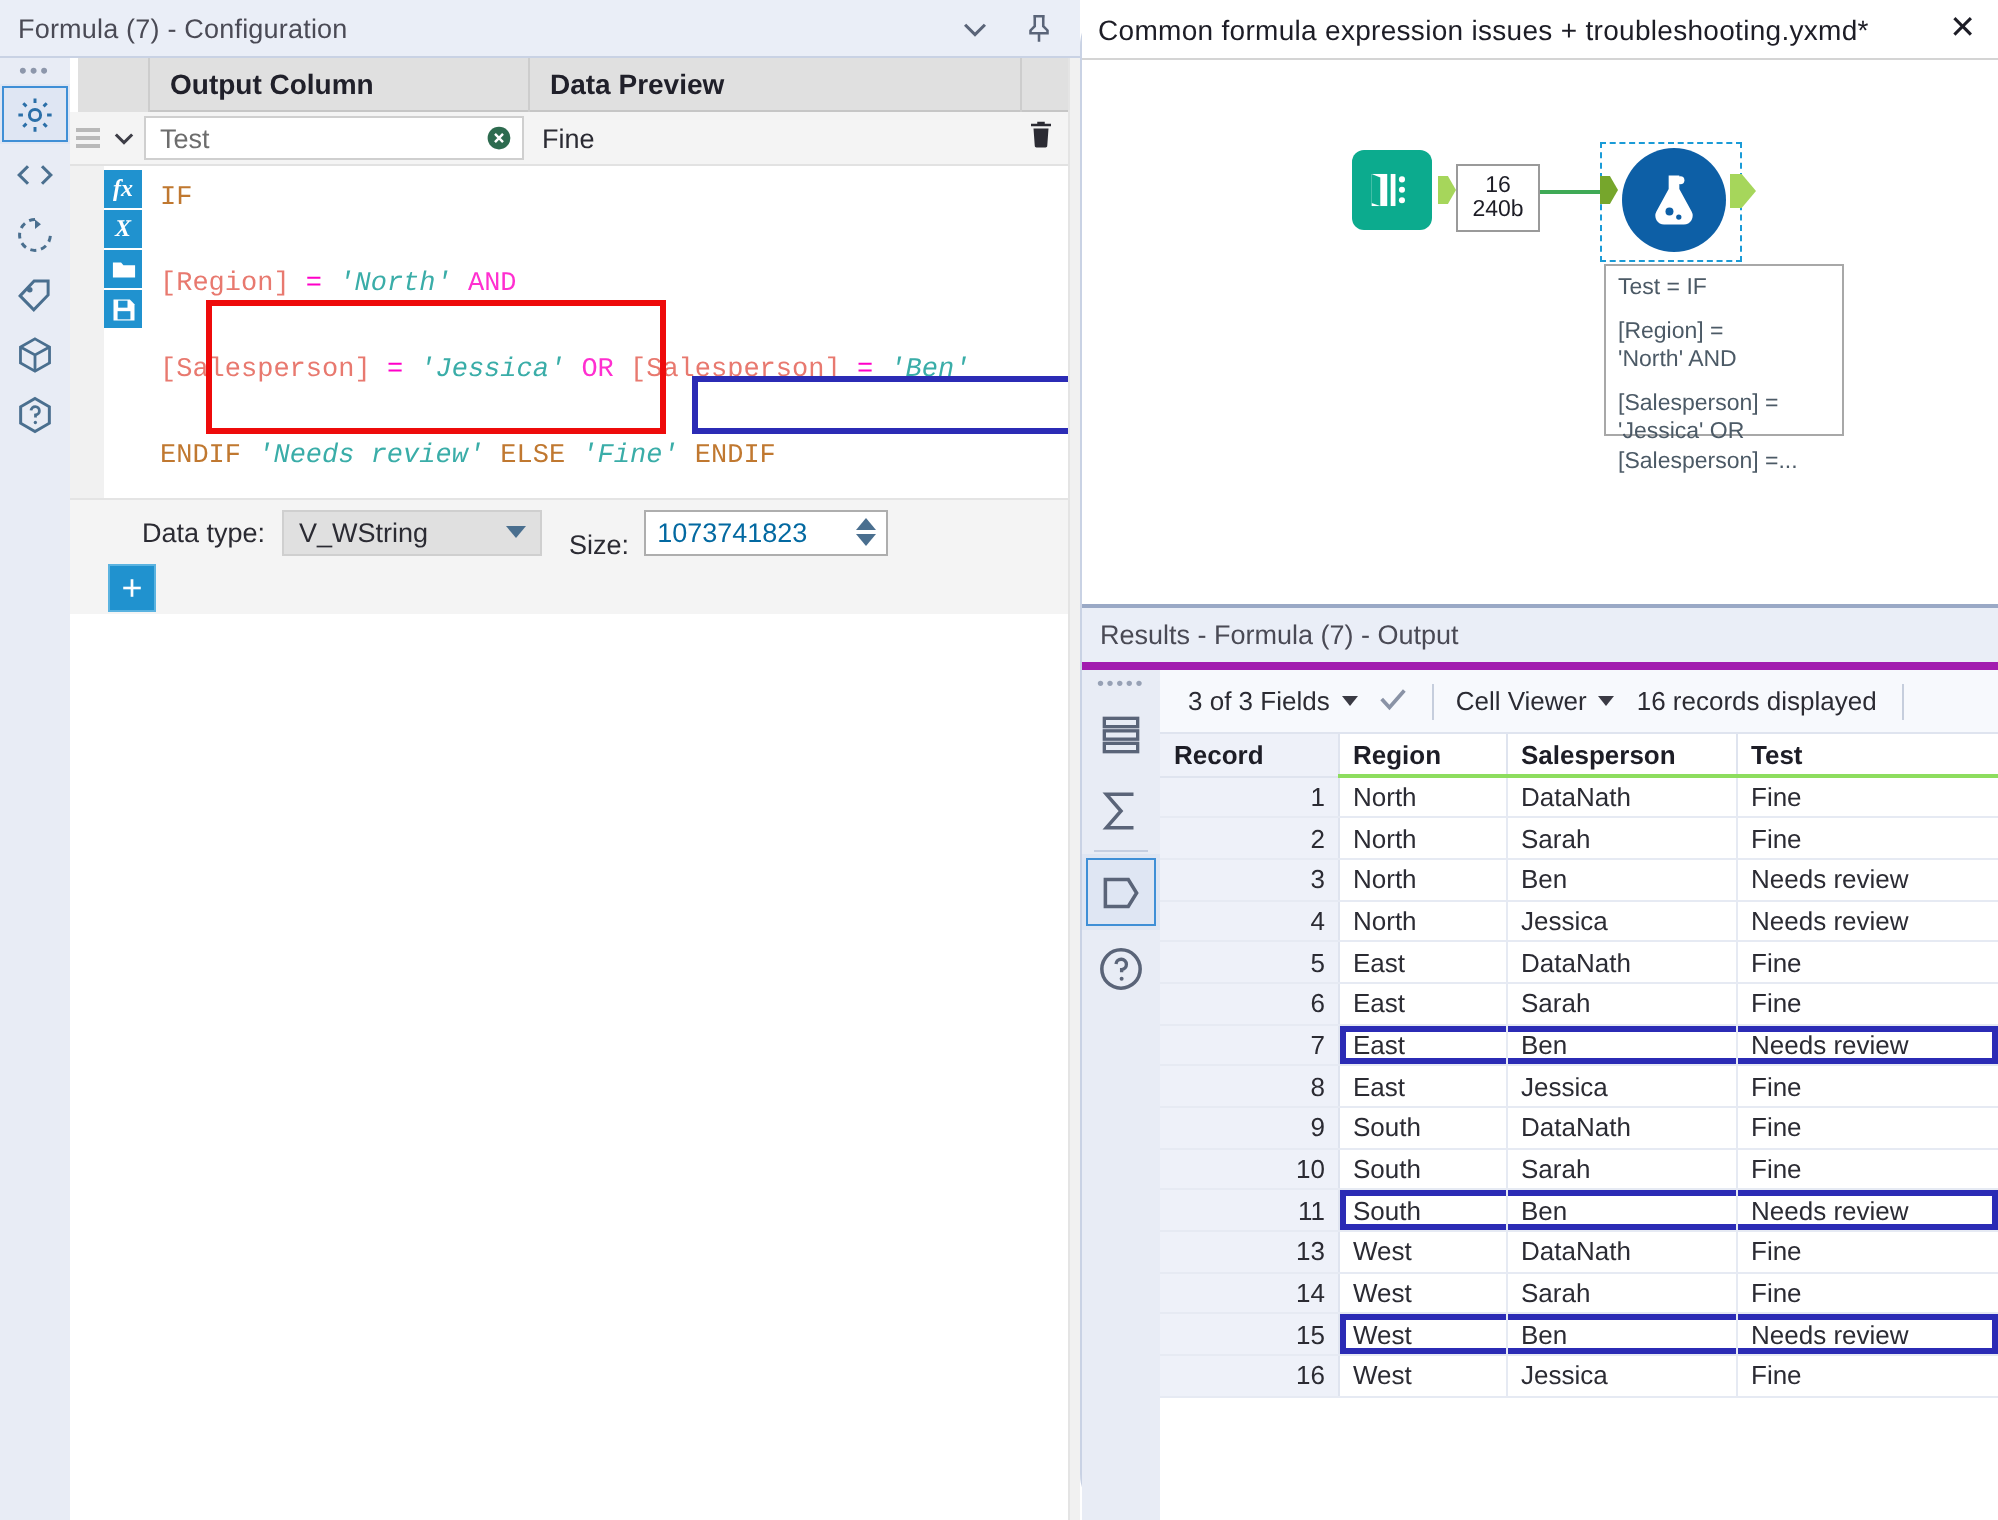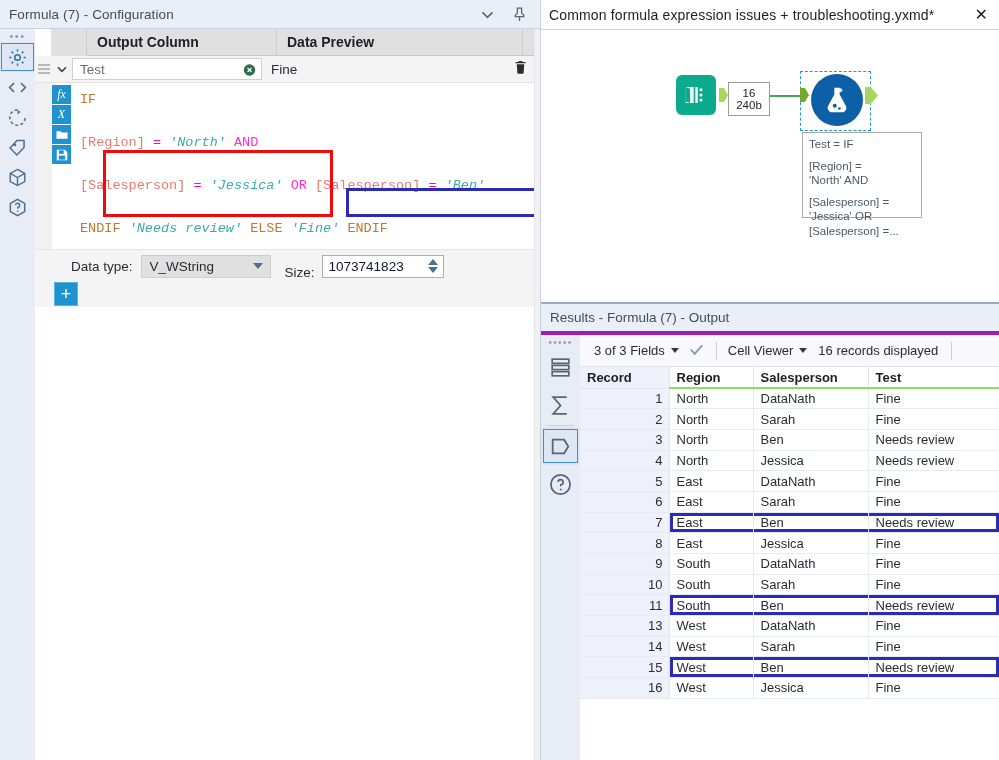--- a/index.html
+++ b/index.html
@@ -53,21 +53,21 @@
   }
 
   
   #config-body {
     position: absolute; left: 35px; top: 29px; width: 505px; height: 731px;
     background: #ffffff;
   }
 
   
   #grid-header {
-    position: absolute; left: 16px; top: 0; width: 505px; height: 27px;
+    position: absolute; left: 4px; top: 0; width: 505px; height: 27px;
     background: #e0e0e0; border-bottom: 1px solid #c6c6c6;
     display: flex; align-items: center;
   }
   .gh-spacer { width: 36px; height: 27px; background: #e0e0e0; border-right: 1px solid #cdcdcd;}
   .gh-cell {
     font-size: 14px; font-weight: bold; color: #20202a;
     padding-left: 10px; height: 27px; line-height: 27px;
     border-right: 1px solid #cdcdcd;
   }
   #gh-output { width: 190px; }
@@ -115,21 +115,21 @@
     background: #ffffff; display: flex;
   }
   #fa-gutter { width: 17px; background: #f1f1f1; height: 166px; }
   #fa-buttons { width: 19px; padding-top: 2px; }
   .fbtn {
     width: 19px; height: 19px; background: #2092cf; margin-bottom: 1px;
     display:flex; align-items:center; justify-content:center; cursor:pointer;
   }
   .fbtn svg { width: 14px; height: 14px; }
   .fbtn .glyph {
-    color: #ffffff; font-size: 12px; font-weight: normal;
+    color: #ffffff; font-size: 12px; font-weight: bold;
     font-family: "Liberation Serif", serif; font-style: italic;
   }
   #formula-text {
     flex: 1; padding: 6px 0 0 9px;
     font-family: "Liberation Mono", monospace; font-size: 13.5px;
     position: relative; line-height: 1;
   }
   .fline { height: 21px; line-height: 21px; white-space: nowrap; }
   .fline.gap { height: 22px; }
   .tok-kw   { color: #c07830; }
@@ -160,21 +160,21 @@
   #dt-caret {
     position:absolute; right: 7px; top: 50%; transform: translateY(-50%);
     width: 0; height: 0; border-left: 5px solid transparent;
     border-right: 5px solid transparent; border-top: 6px solid #4a6f8f;
   }
   #dt-size-label { margin-left: 14px; font-size: 13.5px; color: #2b2b33; margin-top: 12px; }
   #dt-size-wrap {
     margin-left: 7px; width: 122px; height: 23px; background: #fff;
     border: 1px solid #aeaeae; display:flex; align-items:center; position:relative;
   }
-  #dt-size-val { font-size: 13.5px; color: #0f172a; padding-left: 6px; }
+  #dt-size-val { font-size: 13.5px; color: #0369a1; padding-left: 6px; }
   #dt-spin {
     position:absolute; right: 2px; top: 2px; width: 16px; height: 17px;
     display:flex; flex-direction: column; align-items:center; justify-content:space-around;
     cursor: pointer;
   }
   .spin-up, .spin-dn { width:0;height:0;border-left:5px solid transparent;border-right:5px solid transparent; }
   .spin-up { border-bottom: 6px solid #4a6f8f; }
   .spin-dn { border-top: 6px solid #4a6f8f; }
 
   
@@ -194,21 +194,21 @@
     background: #ffffff;
   }
   #config-scroll {
     position:absolute; right: 0; top: 29px; width: 6px; height: 731px;
     background: #f1f1f1; border-left: 1px solid #e4e4e4;
   }
 
   
   #right-pane {
     position:absolute; left: 540px; top: 0; width: 459px; height: 760px;
-    background: #ffffff; border-left: 1px solid #c9d2e4;
+    background: #ffffff; border-left: 1px solid #c9d2e4; border-radius: 23px;
   }
   #tabbar {
     position:absolute; left:0; top:0; width: 459px; height: 30px;
     background: #ffffff; border-bottom: 1px solid #d4d4d4;
     display:flex; align-items:center;
   }
   #tab-title {
     font-size: 14px; color: #1d1d26; padding-left: 8px; letter-spacing: .15px;
     white-space: nowrap;
   }

